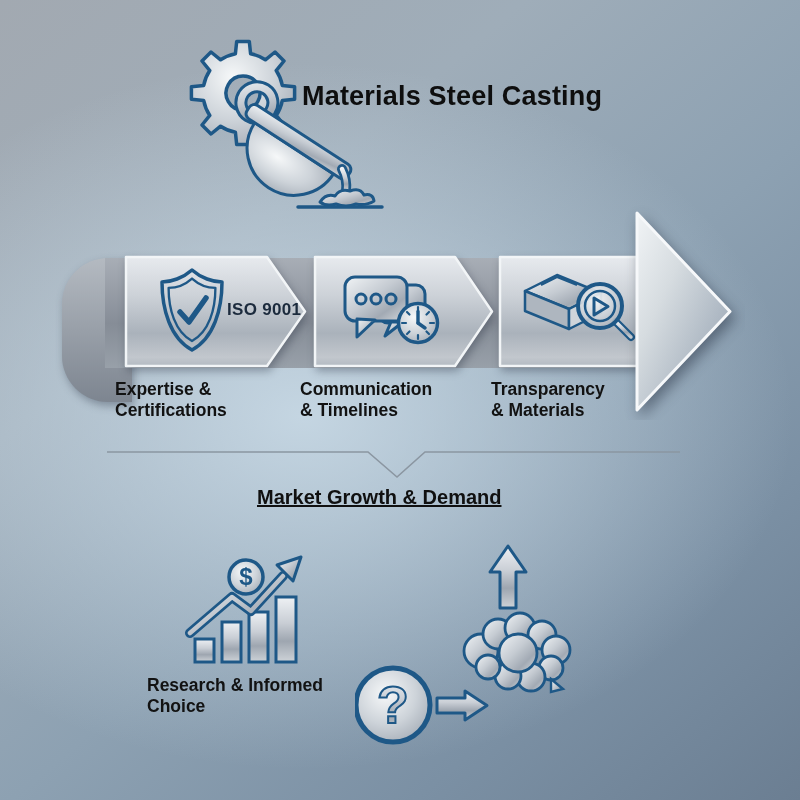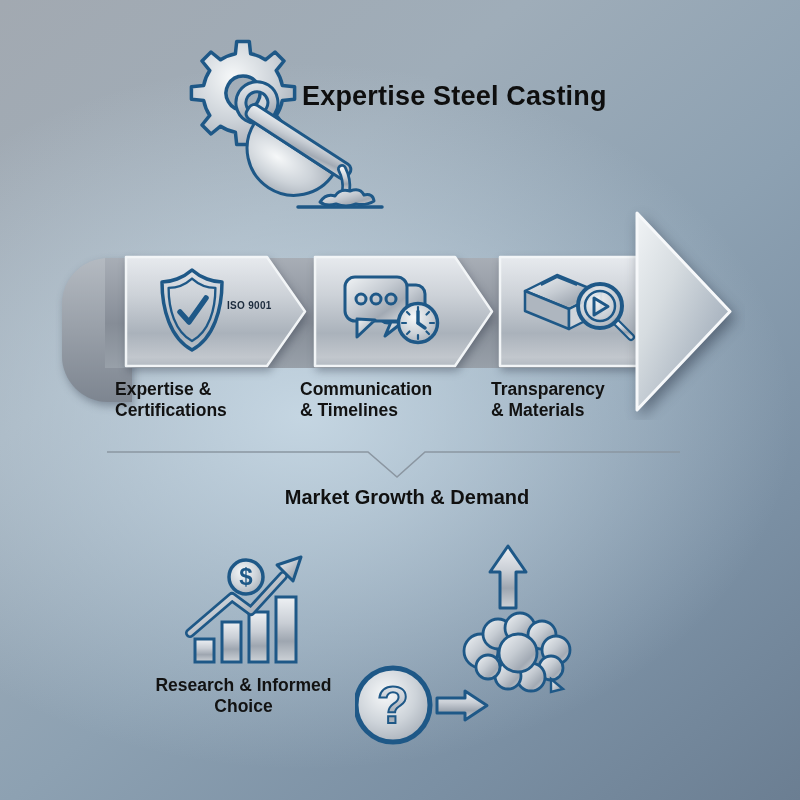--- a/index.html
+++ b/index.html
@@ -8,33 +8,33 @@
     position:relative;width:800px;height:800px;overflow:hidden;
     background:
       radial-gradient(90% 65% at 38% 52%, rgba(205,222,234,0.85) 0%, rgba(205,222,234,0) 68%),
       linear-gradient(140deg,#a2a9b1 0%,#9fadb9 30%,#8da1b2 55%,#7b90a4 78%,#6b7e92 100%);
   }
   .abs{position:absolute;}
   .title{
     left:302px;top:81px;font-size:27px;font-weight:700;color:#0e0e0e;letter-spacing:.2px;
   }
   .badge{
-    left:227px;top:300px;font-size:10px;font-weight:700;color:#1c2b3d;letter-spacing:.3px;
+    left:227px;top:300px;font-size:17px;font-weight:700;color:#1c2b3d;letter-spacing:.3px;
   }
   .lbl{
     font-size:17.5px;line-height:21px;font-weight:700;color:#121212;
     white-space:pre-line;
   }
   .step1{left:115px;top:379px;width:170px;}
   .step2{left:300px;top:379px;width:180px;}
   .step3{left:491px;top:379px;width:170px;}
   .market{
-    left:257px;top:486px;width:300px;text-align:center;font-size:20px;font-weight:700;color:#101010;
-  }
-  .research{left:147px;top:675px;width:193px;text-align:center;}
+    left:257px;top:486px;width:300px;text-align:left;font-size:20px;font-weight:700;color:#101010;text-decoration:underline;
+  }
+  .research{left:147px;top:675px;width:193px;text-align:left;}
   .shadow{filter:drop-shadow(2px 4px 4px rgba(28,38,54,.35));}
   .bigshadow{filter:drop-shadow(4px 6px 7px rgba(22,32,48,.45));}
   svg{display:block;}
   svg text{font-family:"Liberation Sans",sans-serif;}
 </style>
 </head>
 <body>
 
 <div class="stage">
 
@@ -96,21 +96,21 @@
         <path d="M-47,-2 A47,47 0 0 0 47,-2 Z" fill="url(#metRad)" stroke="#1e5887" stroke-width="3" stroke-linejoin="round"></path>
         <rect x="-60" y="-18" width="120" height="16" rx="6" fill="url(#met)" stroke="#1e5887" stroke-width="3"></rect>
       </g>
       <path d="M172,144 C176,152 177,158 176,166" fill="none" stroke="#1e5887" stroke-width="10" stroke-linecap="round"></path>
       <path d="M172,144 C176,152 177,158 176,166" fill="none" stroke="url(#metV)" stroke-width="4.5" stroke-linecap="round"></path>
       <path d="M150,177 Q156,168 165,171 Q170,163 180,166 Q190,162 194,170 Q203,168 204,176 Q196,181 186,179 Q176,183 166,179 Q156,182 150,177 Z" fill="url(#met)" stroke="#1e5887" stroke-width="3" stroke-linejoin="round"></path>
       <line x1="128" y1="182" x2="212" y2="182" stroke="#1e5887" stroke-width="3.5" stroke-linecap="round"></line>
     </g>
   </svg>
 
-  <div class="abs title">Expertise Steel Casting</div>
+  <div class="abs title">Materials Steel Casting</div>
 
   <svg class="abs" style="left:55px;top:205px;" width="690" height="215" viewBox="0 0 690 215">
 
     <path class="shadow" d="M77,53 L53,53 A46,46 0 0 0 7,99 L7,151 A46,46 0 0 0 53,197 L77,197 Z" fill="url(#gtail)"></path>
 
     <rect x="50" y="53" width="535" height="110" fill="url(#gband)"></rect>
 
     <path class="shadow" d="M71,52 L212,52 L250,106.5 L212,161 L71,161 Z" fill="url(#chev)" stroke="#f2f5f7" stroke-width="2.5" stroke-linejoin="round"></path>
     <path class="shadow" d="M260,52 L400,52 L437,106.5 L400,161 L260,161 Z" fill="url(#chev)" stroke="#f2f5f7" stroke-width="2.5" stroke-linejoin="round"></path>
     <path class="shadow" d="M445,52 L593,52 L593,161 L445,161 Z" fill="url(#chev)" stroke="#f2f5f7" stroke-width="2.5" stroke-linejoin="round"></path>

